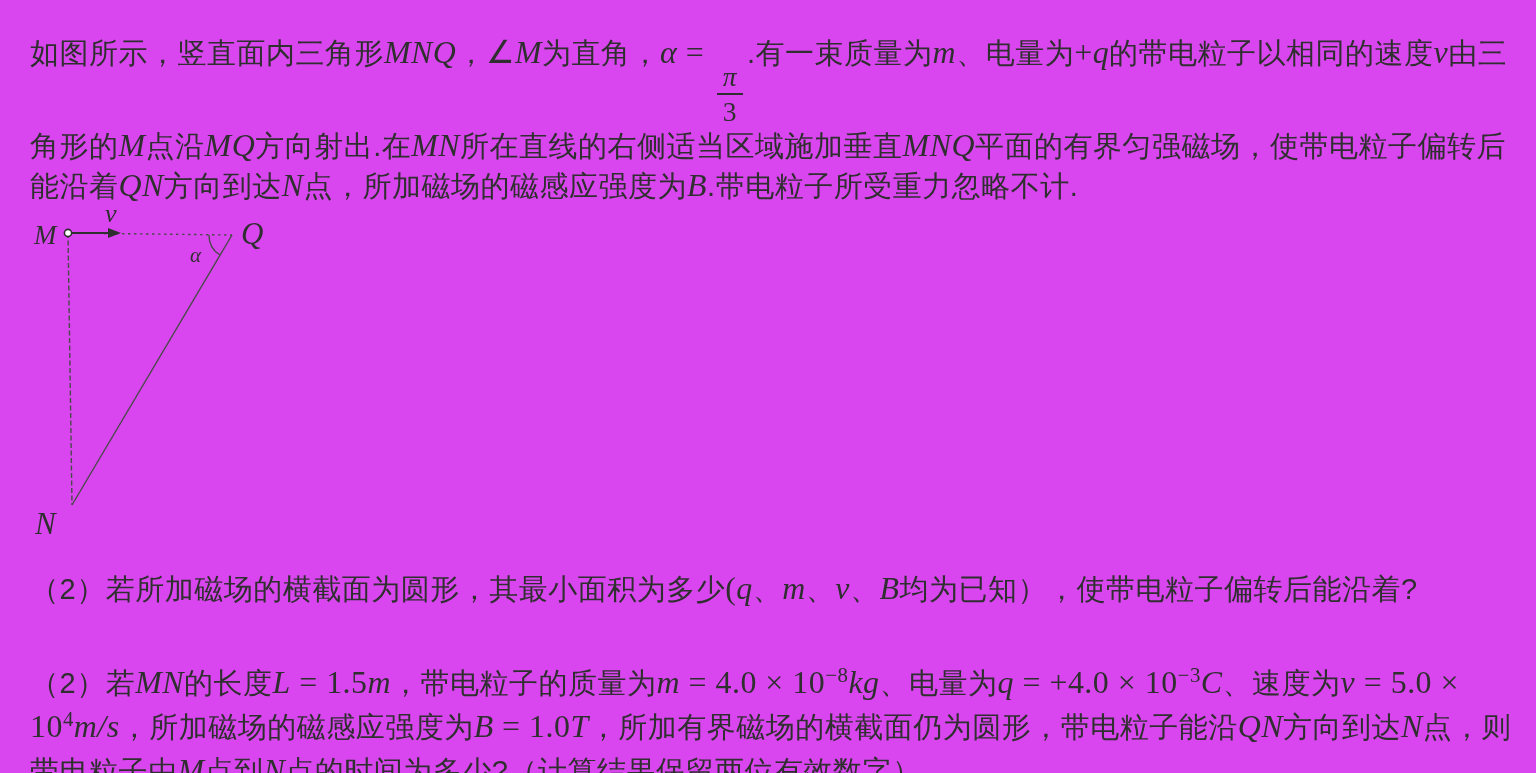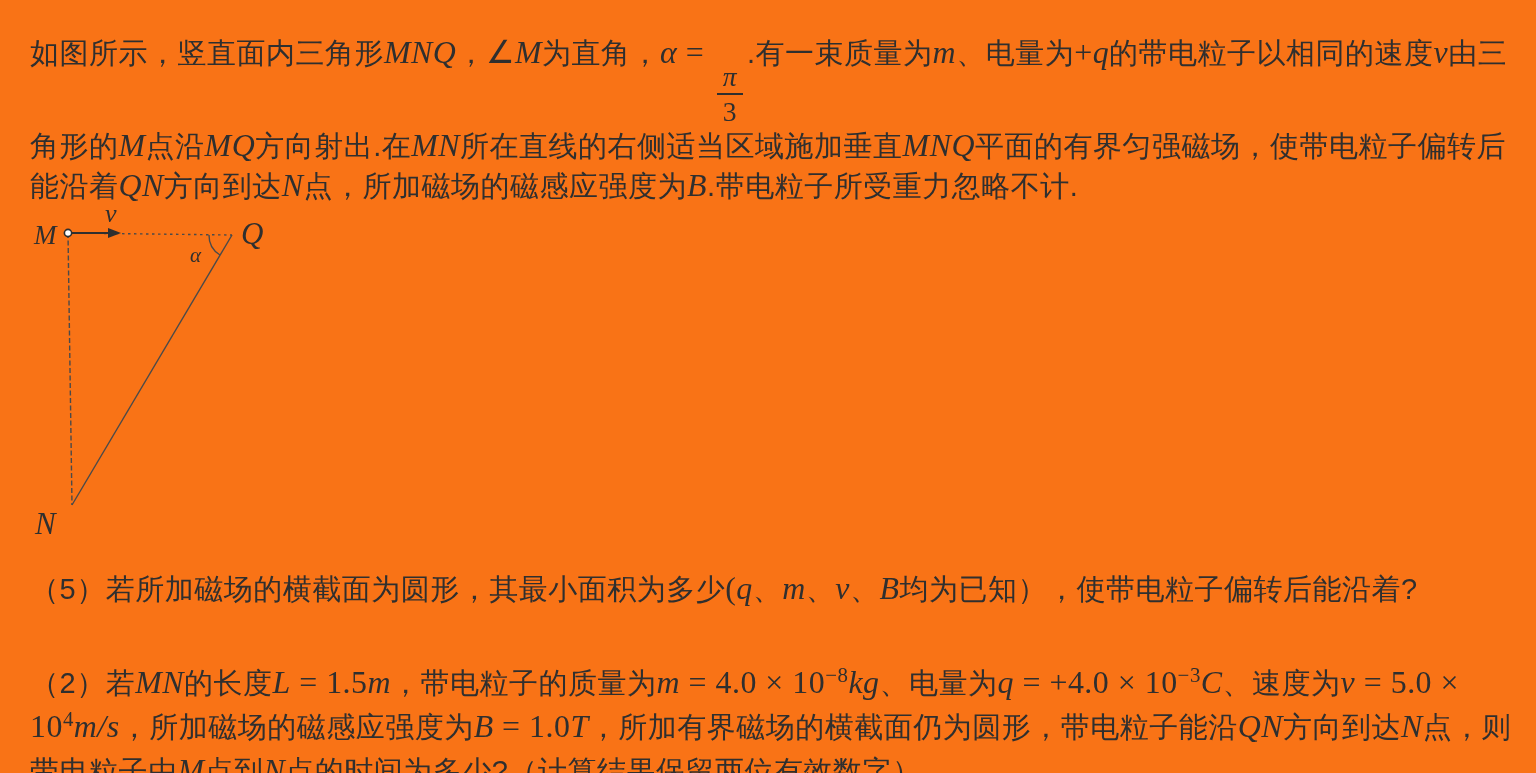--- a/index.html
+++ b/index.html
@@ -1,20 +1,20 @@
 <!DOCTYPE html>
 <html><head>
 <meta charset="utf-8">
 <style>
   html, body { margin: 0; padding: 0; background: #ffffff; }
   .page {
     position: relative;
     width: 1536px;
     height: 773px;
-    background: #f97316;
+    background: #d946ef;
     overflow: hidden;
     color: #2f2f2f;
     font-family: "Liberation Sans", sans-serif;
   }
   .para {
     position: absolute;
     left: 30px;
     width: 1494px;
     font-size: 29px;
     letter-spacing: 0.5px;
@@ -98,17 +98,17 @@
 
     <path d="M 187 35 A 23 23 0 0 0 198 55" fill="none" stroke="#4a4a4a" stroke-width="1.4"></path>
 
     <text x="12" y="44" font-size="27">M</text>
     <text x="219" y="44" font-size="31">Q</text>
     <text x="13" y="334" font-size="31">N</text>
     <text x="83" y="22" font-size="26">v</text>
     <text x="168" y="62" font-size="21">α</text>
   </svg>
 
-  <p id="q1" class="para"><span class="cn">（5）若所加磁场的横截面为圆形，其最小面积为多少</span><span class="mathr">(</span><span class="math">q</span><span class="cn">、</span><span class="math">m</span><span class="cn">、</span><span class="math">v</span><span class="cn">、</span><span class="math">B</span><span class="cn">均为已知），使带电粒子偏转后能沿着?</span></p>
+  <p id="q1" class="para"><span class="cn">（2）若所加磁场的横截面为圆形，其最小面积为多少</span><span class="mathr">(</span><span class="math">q</span><span class="cn">、</span><span class="math">m</span><span class="cn">、</span><span class="math">v</span><span class="cn">、</span><span class="math">B</span><span class="cn">均为已知），使带电粒子偏转后能沿着?</span></p>
 
   <p id="q2" class="para"><span class="cn">（2）若</span><span class="math">MN</span><span class="cn">的长度</span><span class="math">L</span><span class="mathr"> = 1.5</span><span class="math">m</span><span class="cn">，带电粒子的质量为</span><span class="math">m</span><span class="mathr"> = 4.0 × 10</span><sup class="mathr">−8</sup><span class="math">kg</span><span class="cn">、电量为</span><span class="math">q</span><span class="mathr"> = +4.0 × 10</span><sup class="mathr">−3</sup><span class="math">C</span><span class="cn">、速度为</span><span class="math">v</span><span class="mathr"> = 5.0 × 10</span><sup class="mathr">4</sup><span class="math">m/s</span><span class="cn">，所加磁场的磁感应强度为</span><span class="math">B</span><span class="mathr"> = 1.0</span><span class="math">T</span><span class="cn">，所加有界磁场的横截面仍为圆形，带电粒子能沿</span><span class="math">QN</span><span class="cn">方向到达</span><span class="math">N</span><span class="cn">点，则带电粒子由</span><span class="math">M</span><span class="cn">点到</span><span class="math">N</span><span class="cn">点的时间为多少?（计算结果保留两位有效数字）</span></p>
 
 </div>
 
 </body></html>

